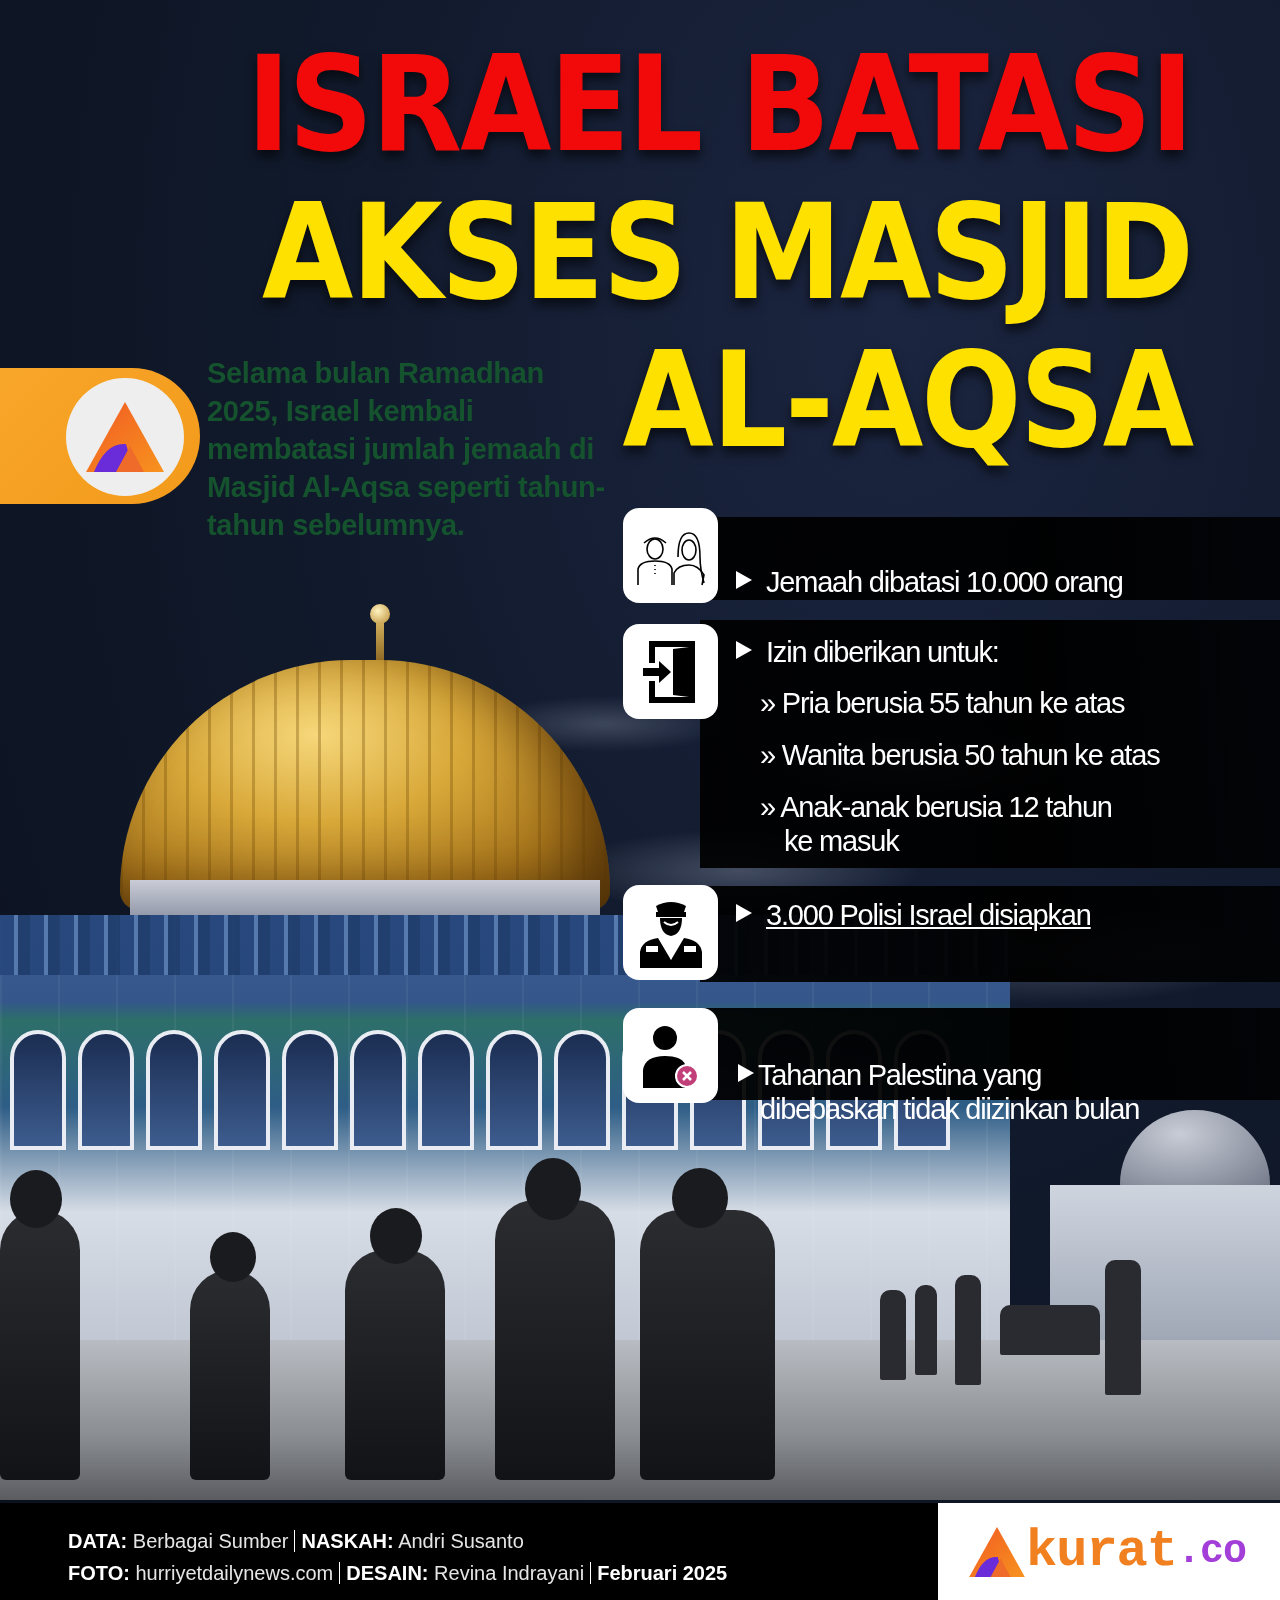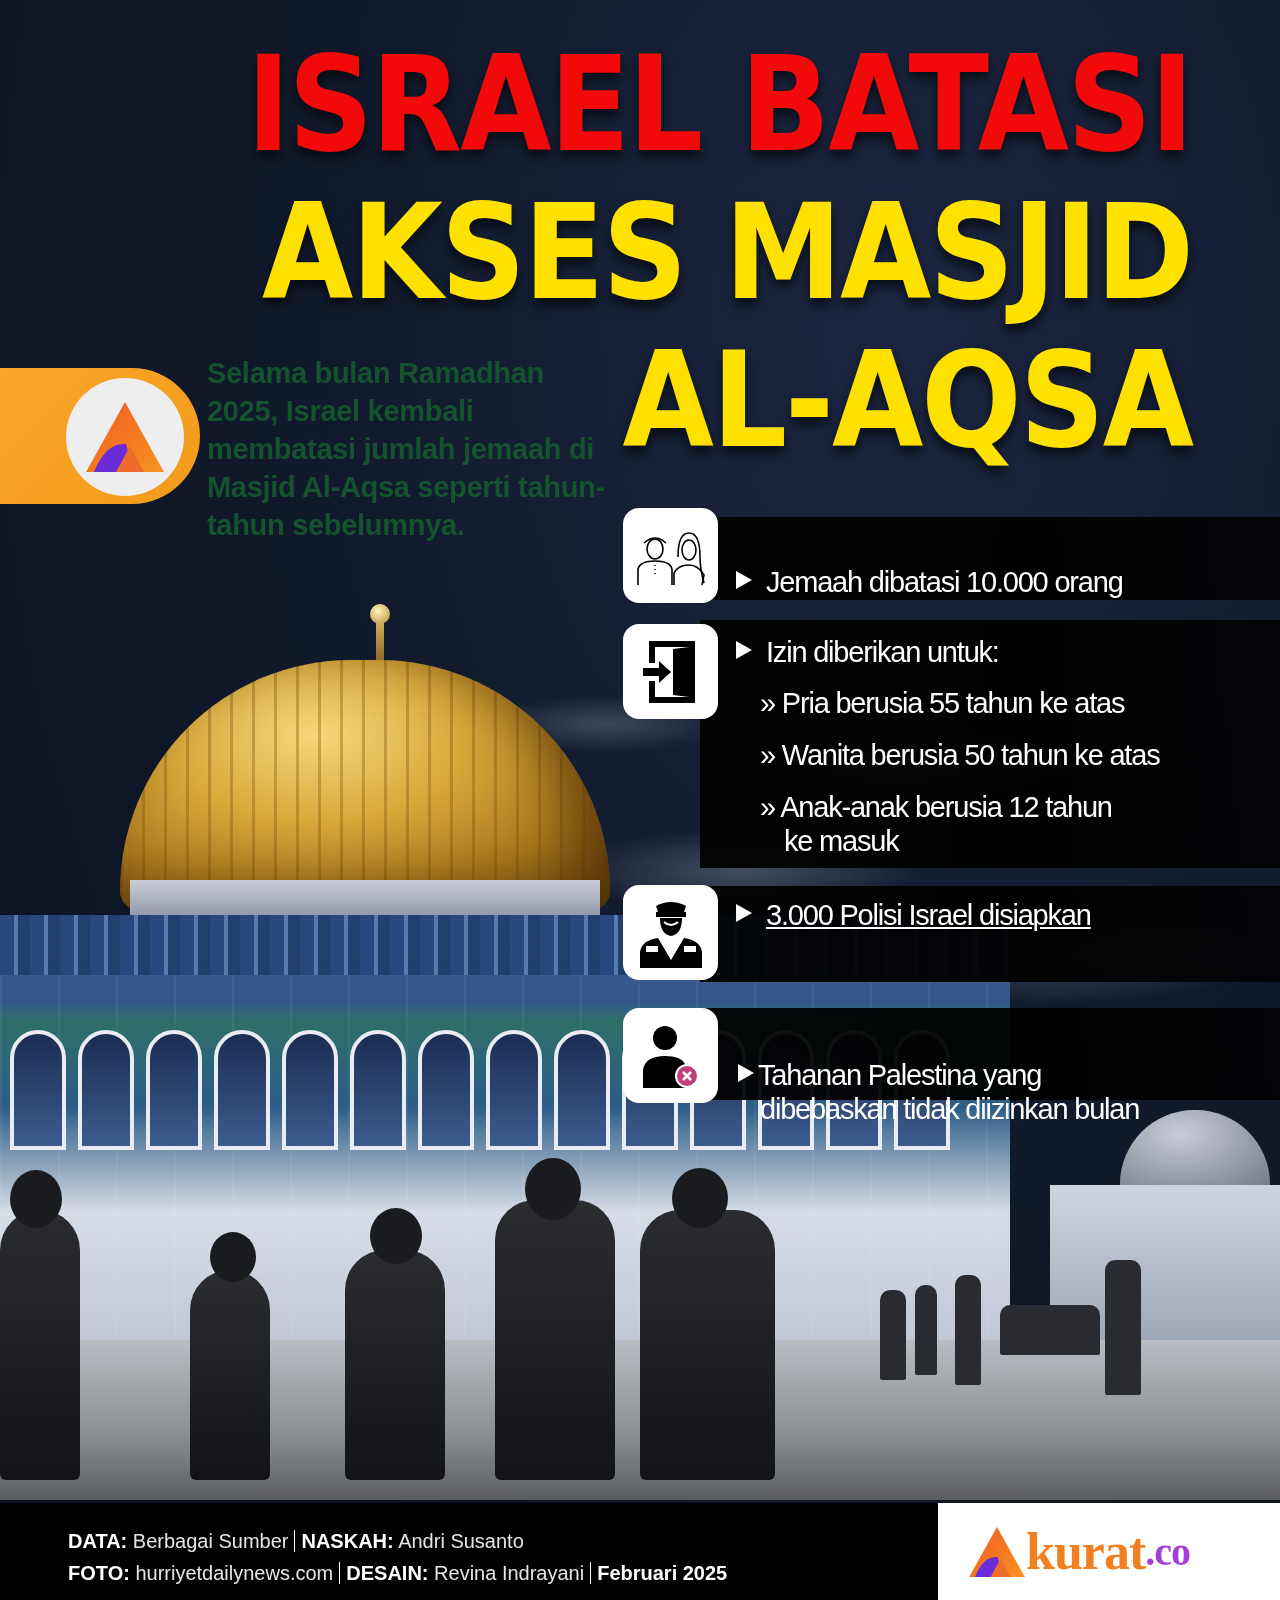--- a/index.html
+++ b/index.html
@@ -116,21 +116,21 @@
       position: absolute; left: 0; top: 1503px; width: 938px; height: 97px; background: #000;
       padding: 22px 0 0 68px; font-size: 20px; line-height: 32px; color: #e5e5e5;
     }
     .footer b { color: #fff; font-weight: bold; }
     .sep { display: inline-block; width: 1px; height: 22px; background: #fff; margin: 0 6px; vertical-align: -4px; }
     .logo-box {
       position: absolute; left: 938px; top: 1503px; width: 342px; height: 97px; background: #fff;
       display: flex; align-items: center; padding-left: 30px;
     }
     .logo-text {
-      font-family: Liberation Serif, serif; font-weight: bold; font-size: 52px; letter-spacing: -1px;
+      font-family: Liberation Mono, monospace; font-weight: bold; font-size: 52px; letter-spacing: -1px;
       color: #f08020;
     }
     .logo-co { color: #a43ed8; font-size: 40px; }
   </style>
 </head>
 <body>
 
 <div class="scene">
   <div class="clouds"></div>
   <div class="finial"></div>

